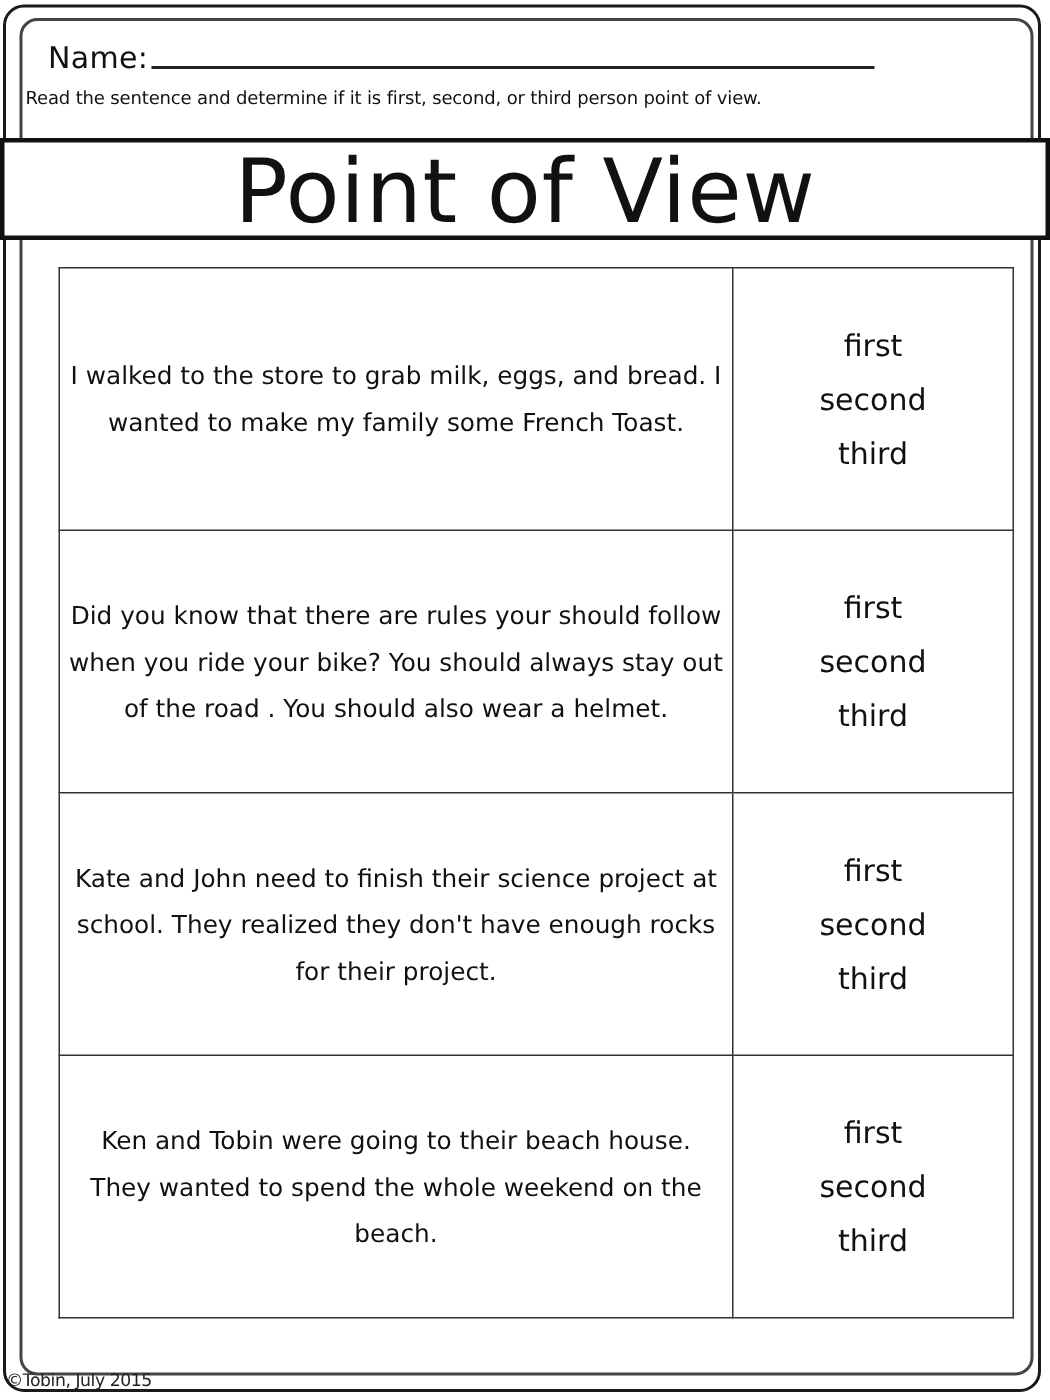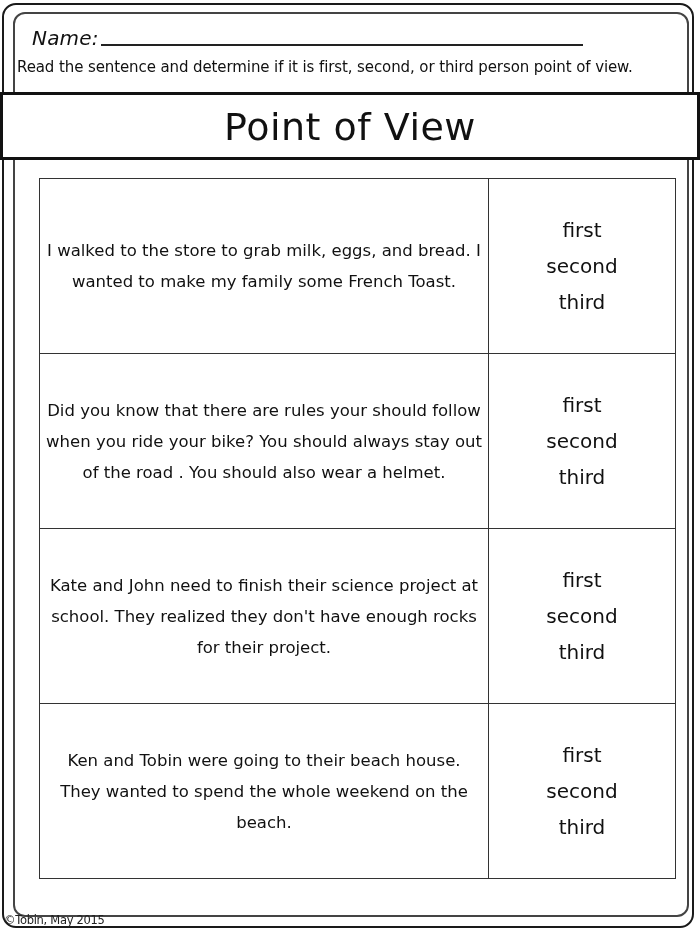--- a/index.html
+++ b/index.html
@@ -12,37 +12,37 @@
     border: 2px solid #1a1a1a; border-radius: 14px; box-sizing: border-box;
   }
   .inner-frame {
     position: absolute; left: 13px; top: 12px; width: 676px; height: 905px;
     border: 2px solid #444; border-radius: 12px; box-sizing: border-box;
   }
   .name-row {
     position: absolute; left: 32px; top: 18px; height: 32px;
     display: flex; align-items: flex-end;
   }
-  .name-label { font-size: 20px; letter-spacing: 0.2px; font-style: italic; }
+  .name-label { font-size: 20px; letter-spacing: 0.2px; }
   .name-line {
     position: absolute; left: 101px; top: 44px; width: 482px; height: 0;
     border-top: 2px solid #222;
   }
   .instructions {
     position: absolute; left: 17px; top: 58px; width: 664px;
-    font-size: 15px; white-space: nowrap; letter-spacing: -0.1px;
+    font-size: 12px; white-space: nowrap; letter-spacing: -0.1px;
   }
   .title-band {
     position: absolute; left: 0; top: 92px; width: 700px; height: 68px;
     border-top: 3px solid #111; border-bottom: 3px solid #111;
     border-left: 3px solid #111; border-right: 3px solid #111;
     box-sizing: border-box; background: #fff;
     display: flex; align-items: center; justify-content: center;
   }
-  .title-text { font-size: 38px; letter-spacing: 0.5px; line-height: 1; margin-top: 2px; }
+  .title-text { font-size: 59px; letter-spacing: 0.5px; line-height: 1; margin-top: 2px; }
   .pov-table {
     position: absolute; left: 39px; top: 178px; width: 624px;
     border-collapse: collapse; table-layout: fixed;
   }
   .pov-table td {
     border: 1.5px solid #333; height: 142px; padding: 0; vertical-align: middle;
     text-align: center;
   }
   .pov-table td.sentence { width: 436px; font-size: 16.5px; line-height: 31px; padding: 16px 6px; }
   .pov-table td.choices { width: 186px; }
@@ -99,13 +99,13 @@
       <td class="sentence">Ken and Tobin were going to their beach house. They wanted to spend the whole weekend on the beach.</td>
       <td class="choices">
         <span class="choice">first</span>
         <span class="choice">second</span>
         <span class="choice">third</span>
       </td>
     </tr>
   </tbody>
 </table>
 
-<div class="copyright">©Tobin, May 2015</div>
+<div class="copyright">©Tobin, July 2015</div>
 
 </body></html>

